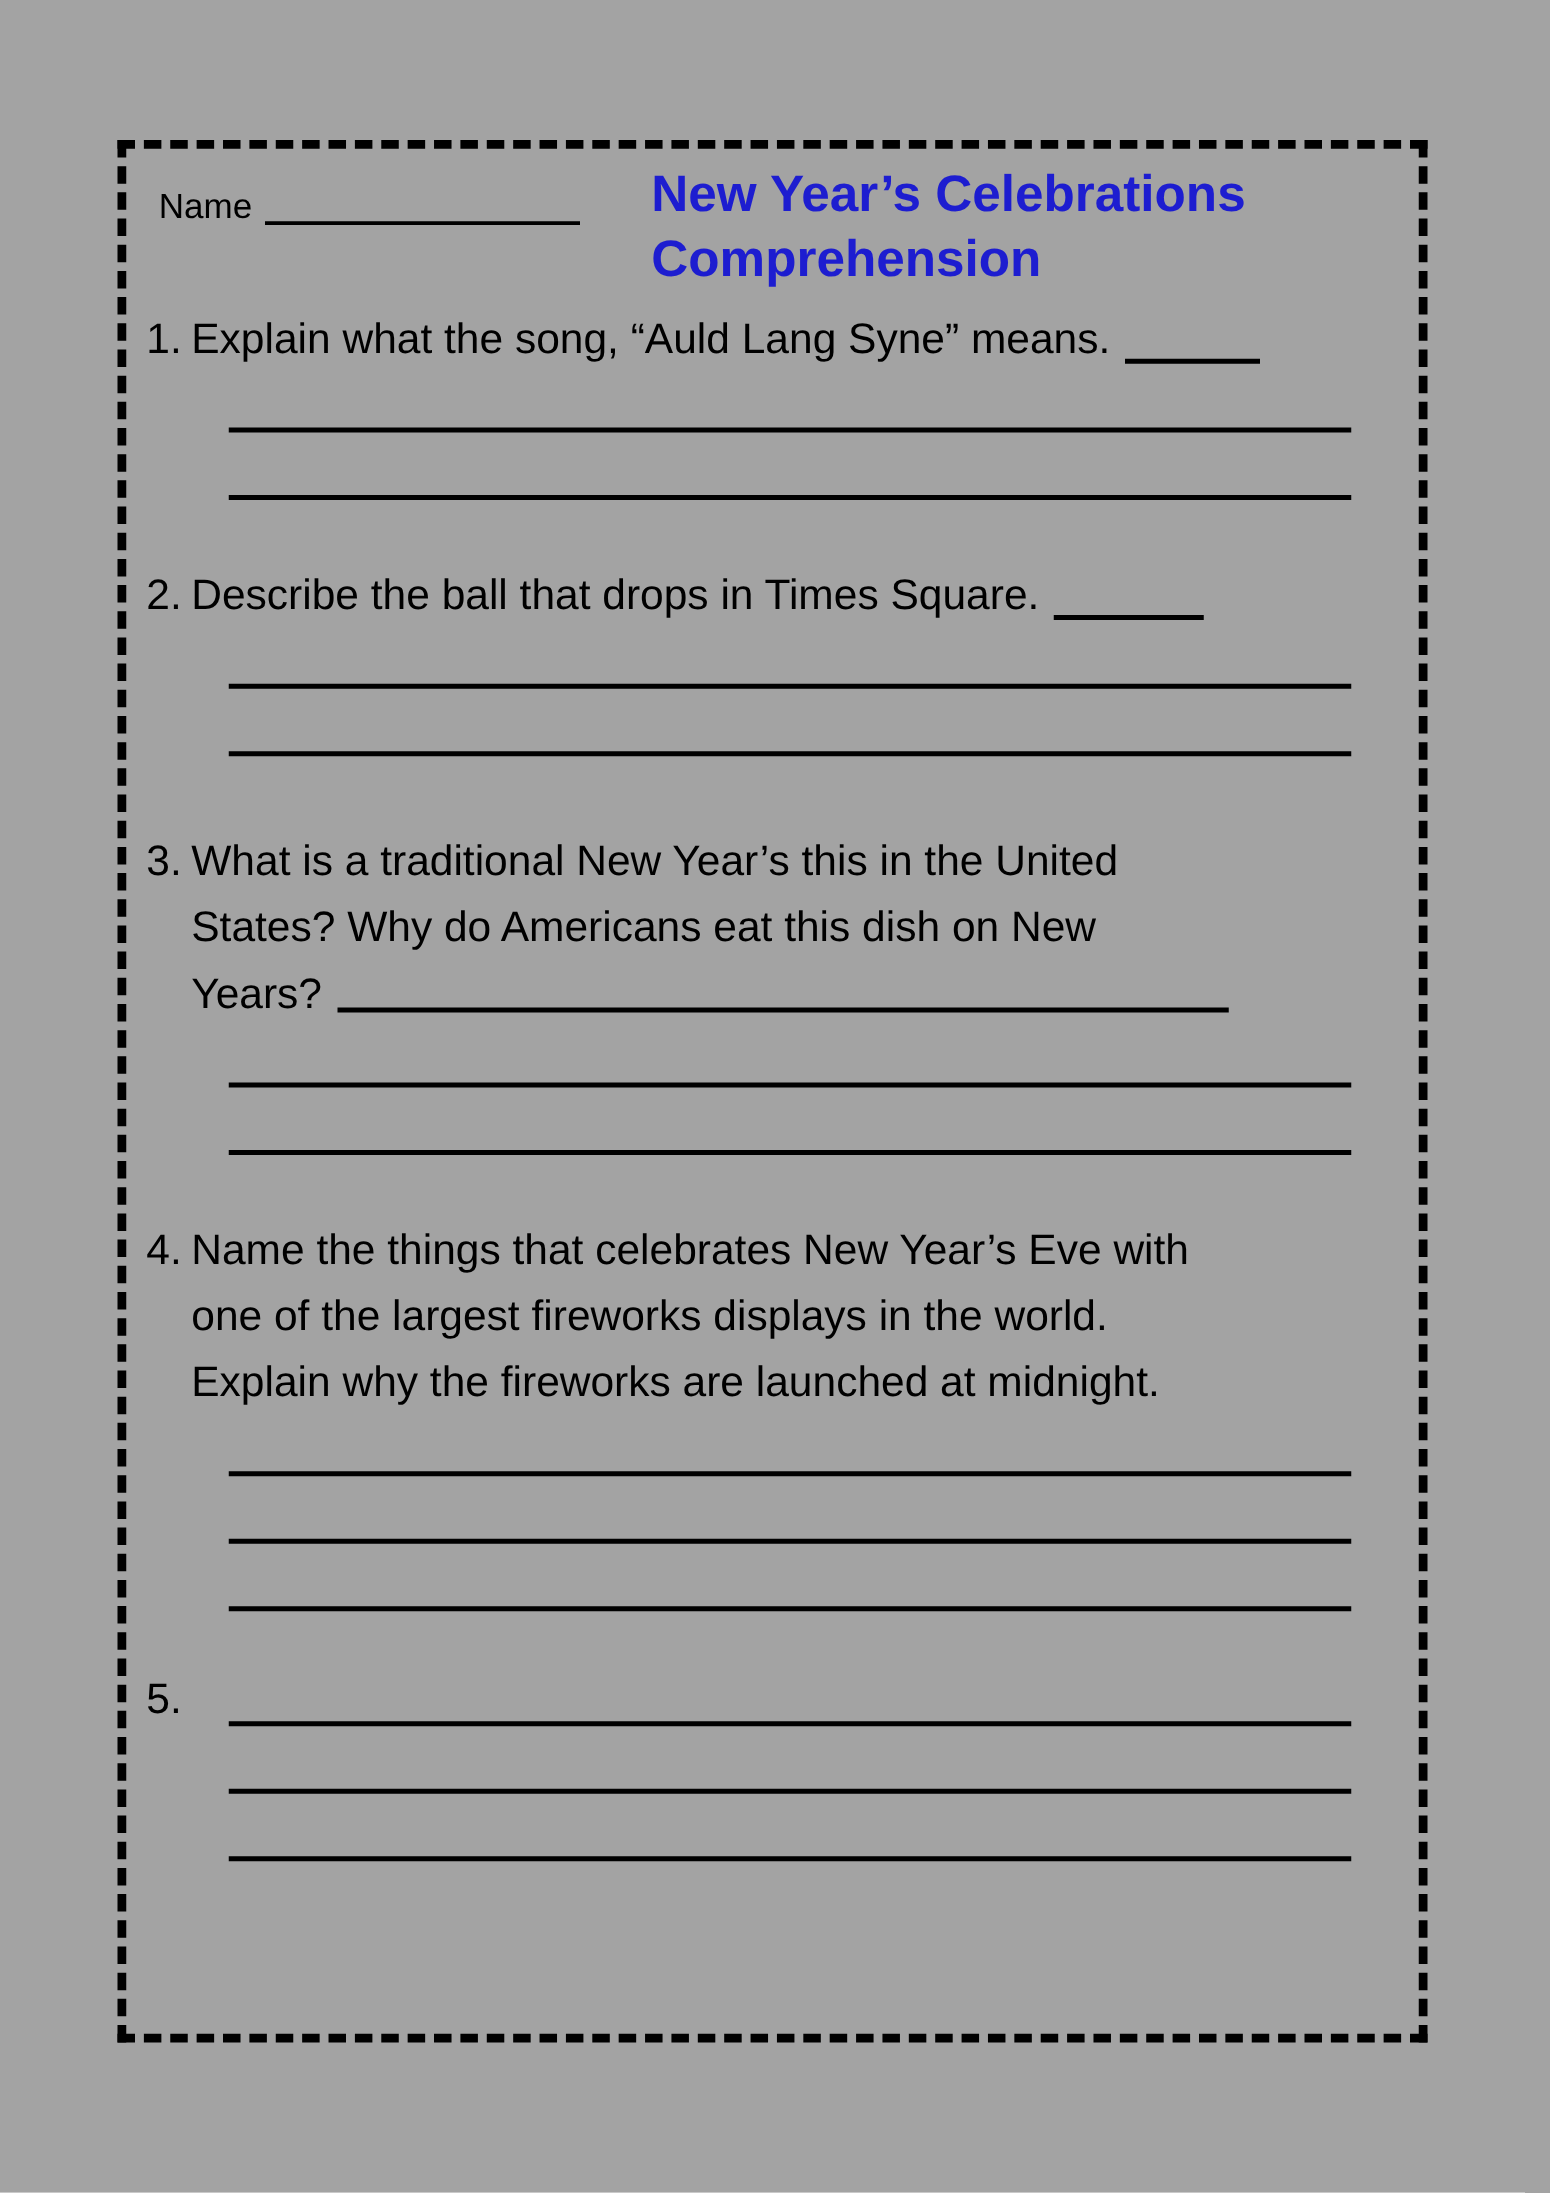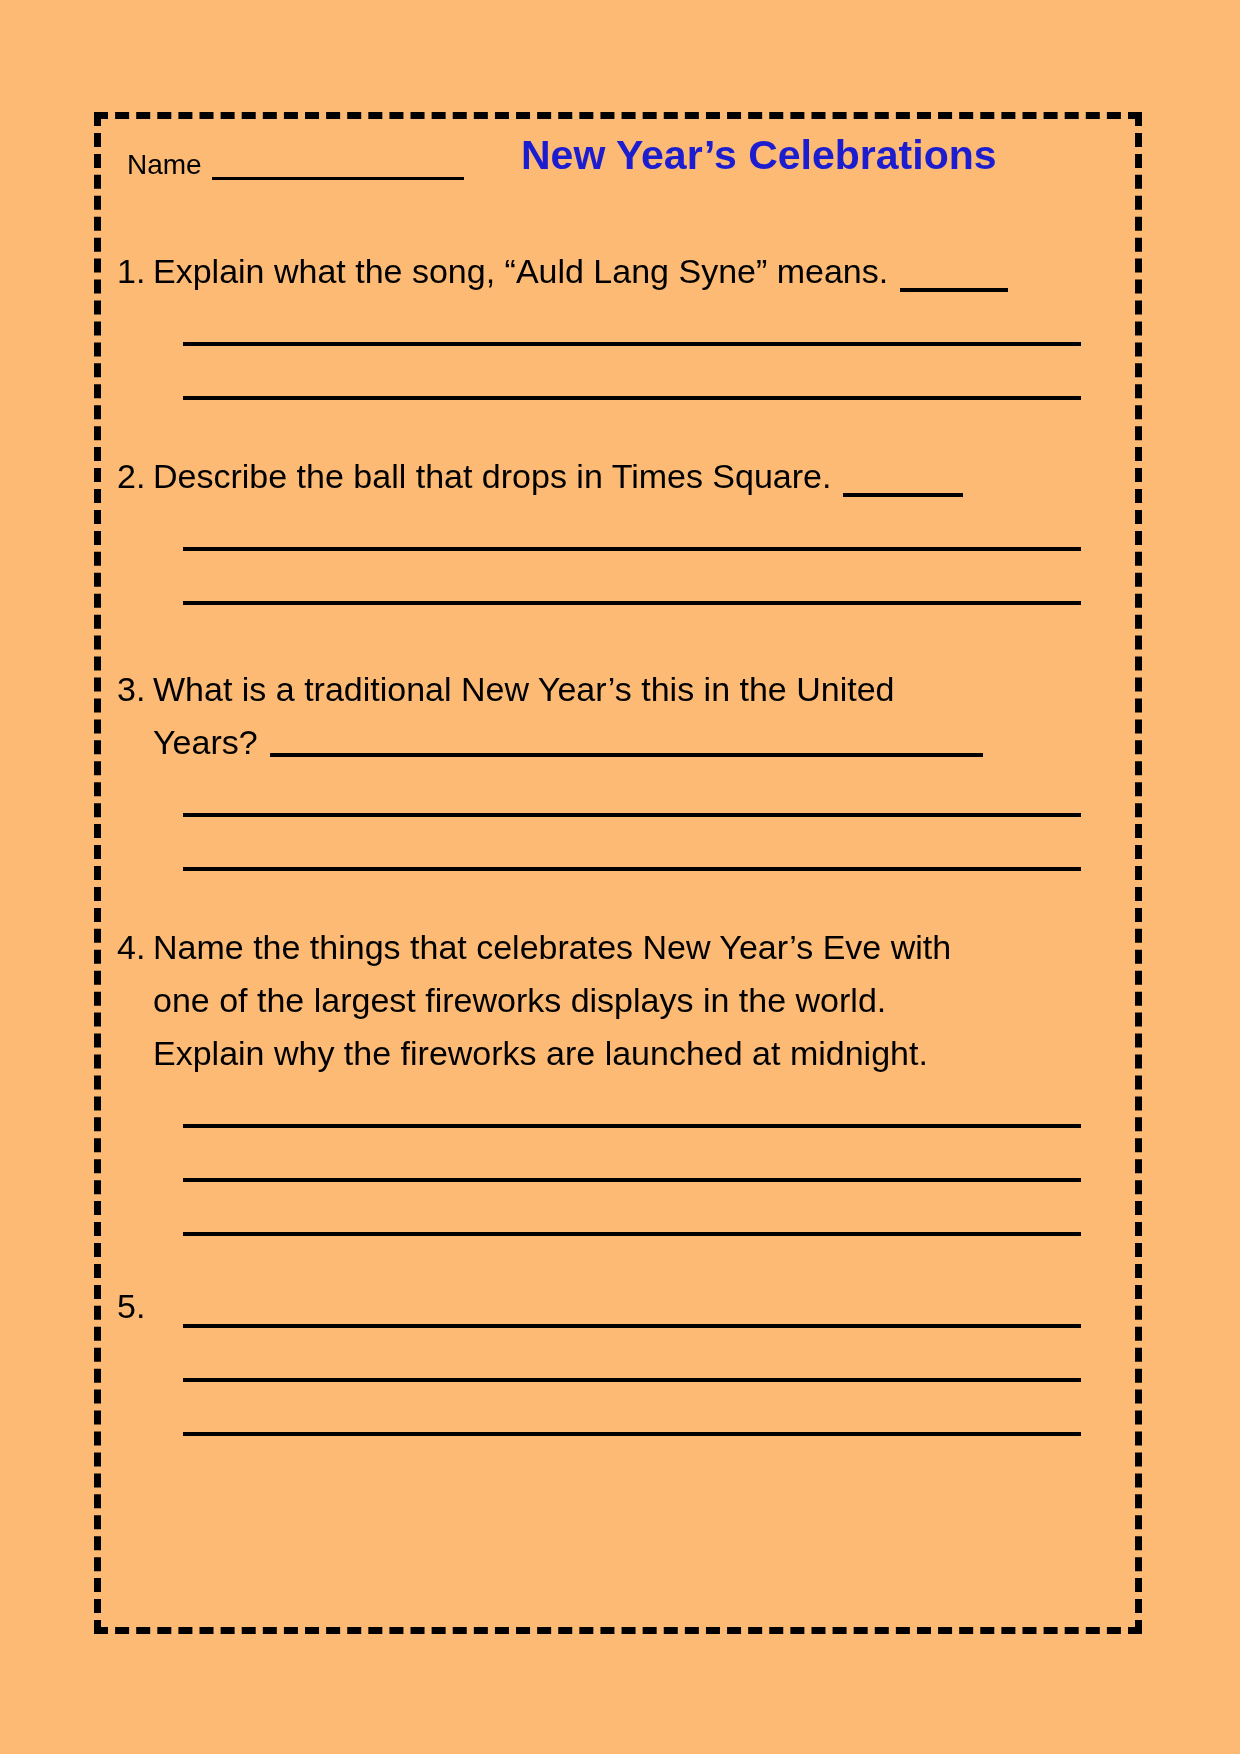--- a/index.html
+++ b/index.html
@@ -1,20 +1,20 @@
 <!DOCTYPE html>
 <html><head>
 <meta charset="utf-8">
 <style>
   html, body { margin: 0; padding: 0; background: #e8e8e8; }
   .page {
     position: relative;
     width: 1240px;
     height: 1754px;
-    background: #fdba74;
+    background: #a3a3a3;
     font-family: "Liberation Sans", "DejaVu Sans", sans-serif;
     color: #000;
     overflow: hidden;
   }
   .sheet {
     position: absolute;
     left: 94px;
     top: 112px;
     width: 1048px;
     height: 1522px;
@@ -96,20 +96,21 @@
 
 <div class="page">
   <div class="sheet">
 
     <div class="header">
       <div class="name-row">
         <span>Name</span><span class="name-underline"></span>
       </div>
       <div class="title" style="color: rgb(29, 29, 208);">
         <div>New Year’s Celebrations</div>
+        <div>Comprehension</div>
       </div>
     </div>
 
     <div id="questions">
   <div class="question q1">
     <span class="q-num">1.</span>
     <div class="q-lines">
             <div class="q-line"><span>Explain what the song, “Auld Lang Syne” means.</span><span class="inline-blank"></span></div>
           </div>
     <div class="answer-lines">
@@ -126,20 +127,21 @@
     <div class="answer-lines">
             <div class="answer-line"></div>
             <div class="answer-line"></div>
           </div>
   </div>
 
   <div class="question q3">
     <span class="q-num">3.</span>
     <div class="q-lines">
             <div class="q-line"><span>What is a traditional New Year’s this in the United</span></div>
+            <div class="q-line"><span>States? Why do Americans eat this dish on New</span></div>
             <div class="q-line">
               <span>Years?</span>
               <span class="inline-blank"></span>
             </div>
           </div>
     <div class="answer-lines">
             <div class="answer-line"></div>
             <div class="answer-line"></div>
           </div>
   </div>

